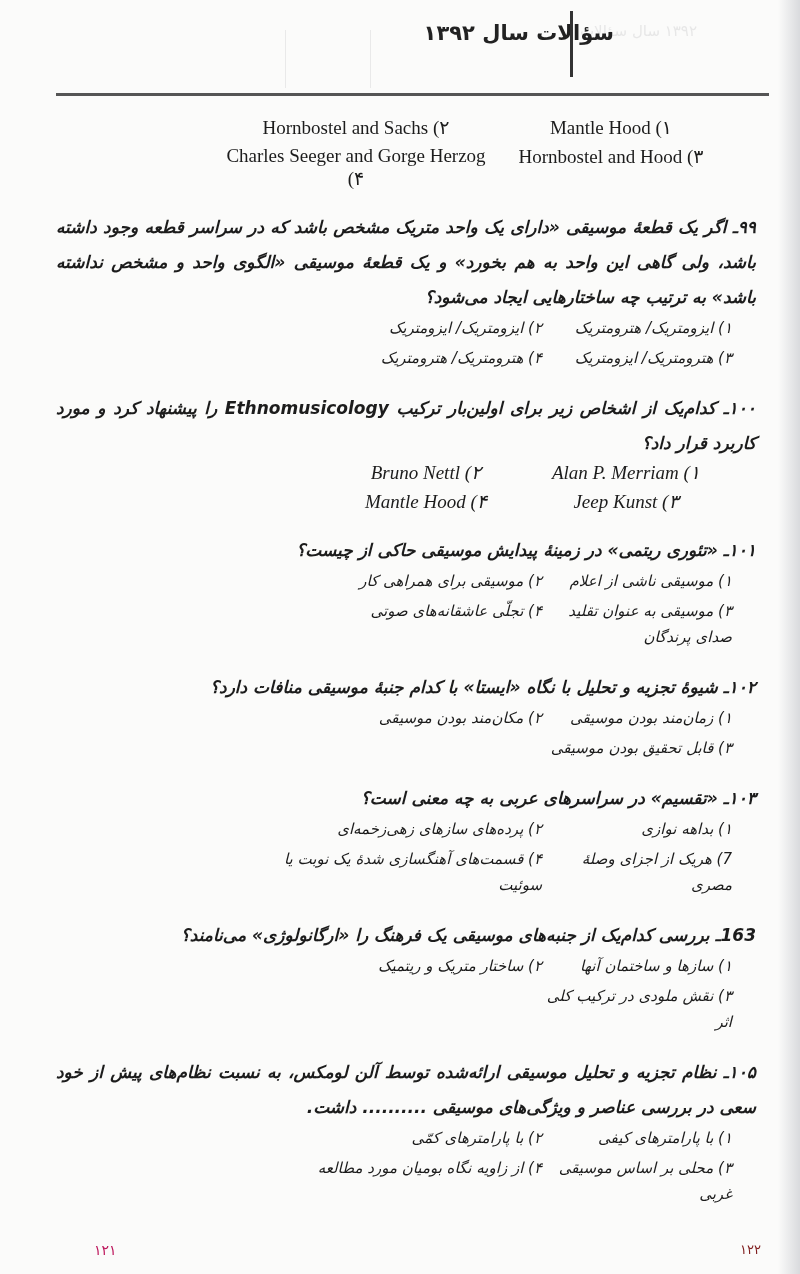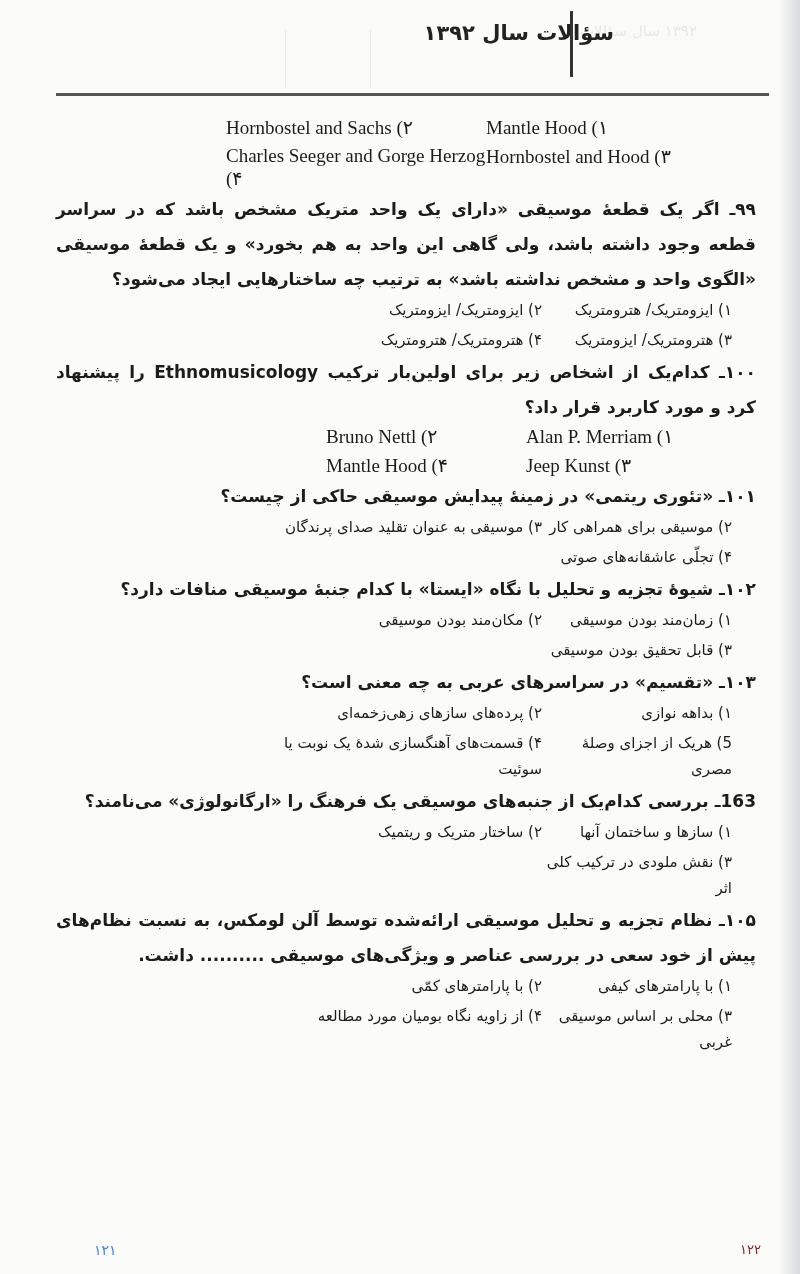--- a/index.html
+++ b/index.html
@@ -40,35 +40,35 @@
   }
   .content {
     position: absolute; top: 112px; left: 56px; width: 700px;
     direction: rtl;
   }
   .opt-grid-latin {
     display: grid; grid-template-columns: 250px 260px; row-gap: 6px;
     direction: rtl; font-family: "Liberation Serif", serif; font-size: 19px;
     margin-right: 20px;
   }
-  .opt-grid-latin span { direction: rtl; unicode-bidi: plaintext; text-align: left; }
+  .opt-grid-latin span { direction: rtl; unicode-bidi: plaintext; text-align: center; }
   .question {
     font-family: "DejaVu Sans", sans-serif; font-weight: bold;
     font-size: 17px; line-height: 35px; text-align: justify; direction: rtl;
   }
   .question .qnum { font-weight: bold; }
   .options {
     display: grid; grid-template-columns: 190px 260px; row-gap: 4px;
     font-family: "DejaVu Sans", sans-serif; font-size: 15px; line-height: 26px;
     margin-right: 24px; direction: rtl;
   }
-  .q-block { margin-top: 2px; }
+  .q-block { margin-top: 20px; font-style: italic; }
   .page-number {
     position: absolute; top: 1242px; left: 94px;
-    font-family: "DejaVu Sans", sans-serif; font-size: 14px; color: #3b82f6;
+    font-family: "DejaVu Sans", sans-serif; font-size: 14px; color: #be185d;
   }
   .ghost-pagenum {
     position: absolute; top: 1242px; left: 740px;
     font-family: "DejaVu Sans", sans-serif; font-size: 13px; color: #7f1d1d;
   }
 </style>
 </head>
 <body>
 
 <div class="page-shade"></div>
@@ -107,41 +107,42 @@
       <span>Alan P. Merriam (۱</span>
       <span>Bruno Nettl (۲</span>
       <span>Jeep Kunst (۳</span>
       <span>Mantle Hood (۴</span>
     </div>
   </div>
 
   <div class="q-block">
     <p class="question"><span class="qnum">۱۰۱</span>ـ <span>«تئوری ریتمی» در زمینهٔ پیدایش موسیقی حاکی از چیست؟</span></p>
     <div class="options">
+      <span>۱) موسیقی ناشی از اعلام</span>
       <span>۲) موسیقی برای همراهی کار</span>
       <span>۳) موسیقی به عنوان تقلید صدای پرندگان</span>
       <span>۴) تجلّی عاشقانه‌های صوتی</span>
     </div>
   </div>
 
   <div class="q-block">
     <p class="question"><span class="qnum">۱۰۲</span>ـ <span>شیوهٔ تجزیه و تحلیل با نگاه «ایستا» با کدام جنبهٔ موسیقی منافات دارد؟</span></p>
     <div class="options">
       <span>۱) زمان‌مند بودن موسیقی</span>
       <span>۲) مکان‌مند بودن موسیقی</span>
       <span>۳) قابل تحقیق بودن موسیقی</span>
     </div>
   </div>
 
   <div class="q-block">
     <p class="question"><span class="qnum">۱۰۳</span>ـ <span>«تقسیم» در سراسر‌های عربی به چه معنی است؟</span></p>
     <div class="options">
       <span>۱) بداهه نوازی</span>
       <span>۲) پرده‌های سازهای زهی‌زخمه‌ای</span>
-      <span>5) هریک از اجزای وصلهٔ مصری</span>
+      <span>7) هریک از اجزای وصلهٔ مصری</span>
       <span>۴) قسمت‌های آهنگسازی شدهٔ یک نوبت یا سوئیت</span>
     </div>
   </div>
 
   <div class="q-block">
     <p class="question"><span class="qnum">163</span>ـ <span>بررسی کدام‌یک از جنبه‌های موسیقی یک فرهنگ را «ارگانولوژی» می‌نامند؟</span></p>
     <div class="options">
       <span>۱) سازها و ساختمان آنها</span>
       <span>۲) ساختار متریک و ریتمیک</span>
       <span>۳) نقش ملودی در ترکیب کلی اثر</span>

